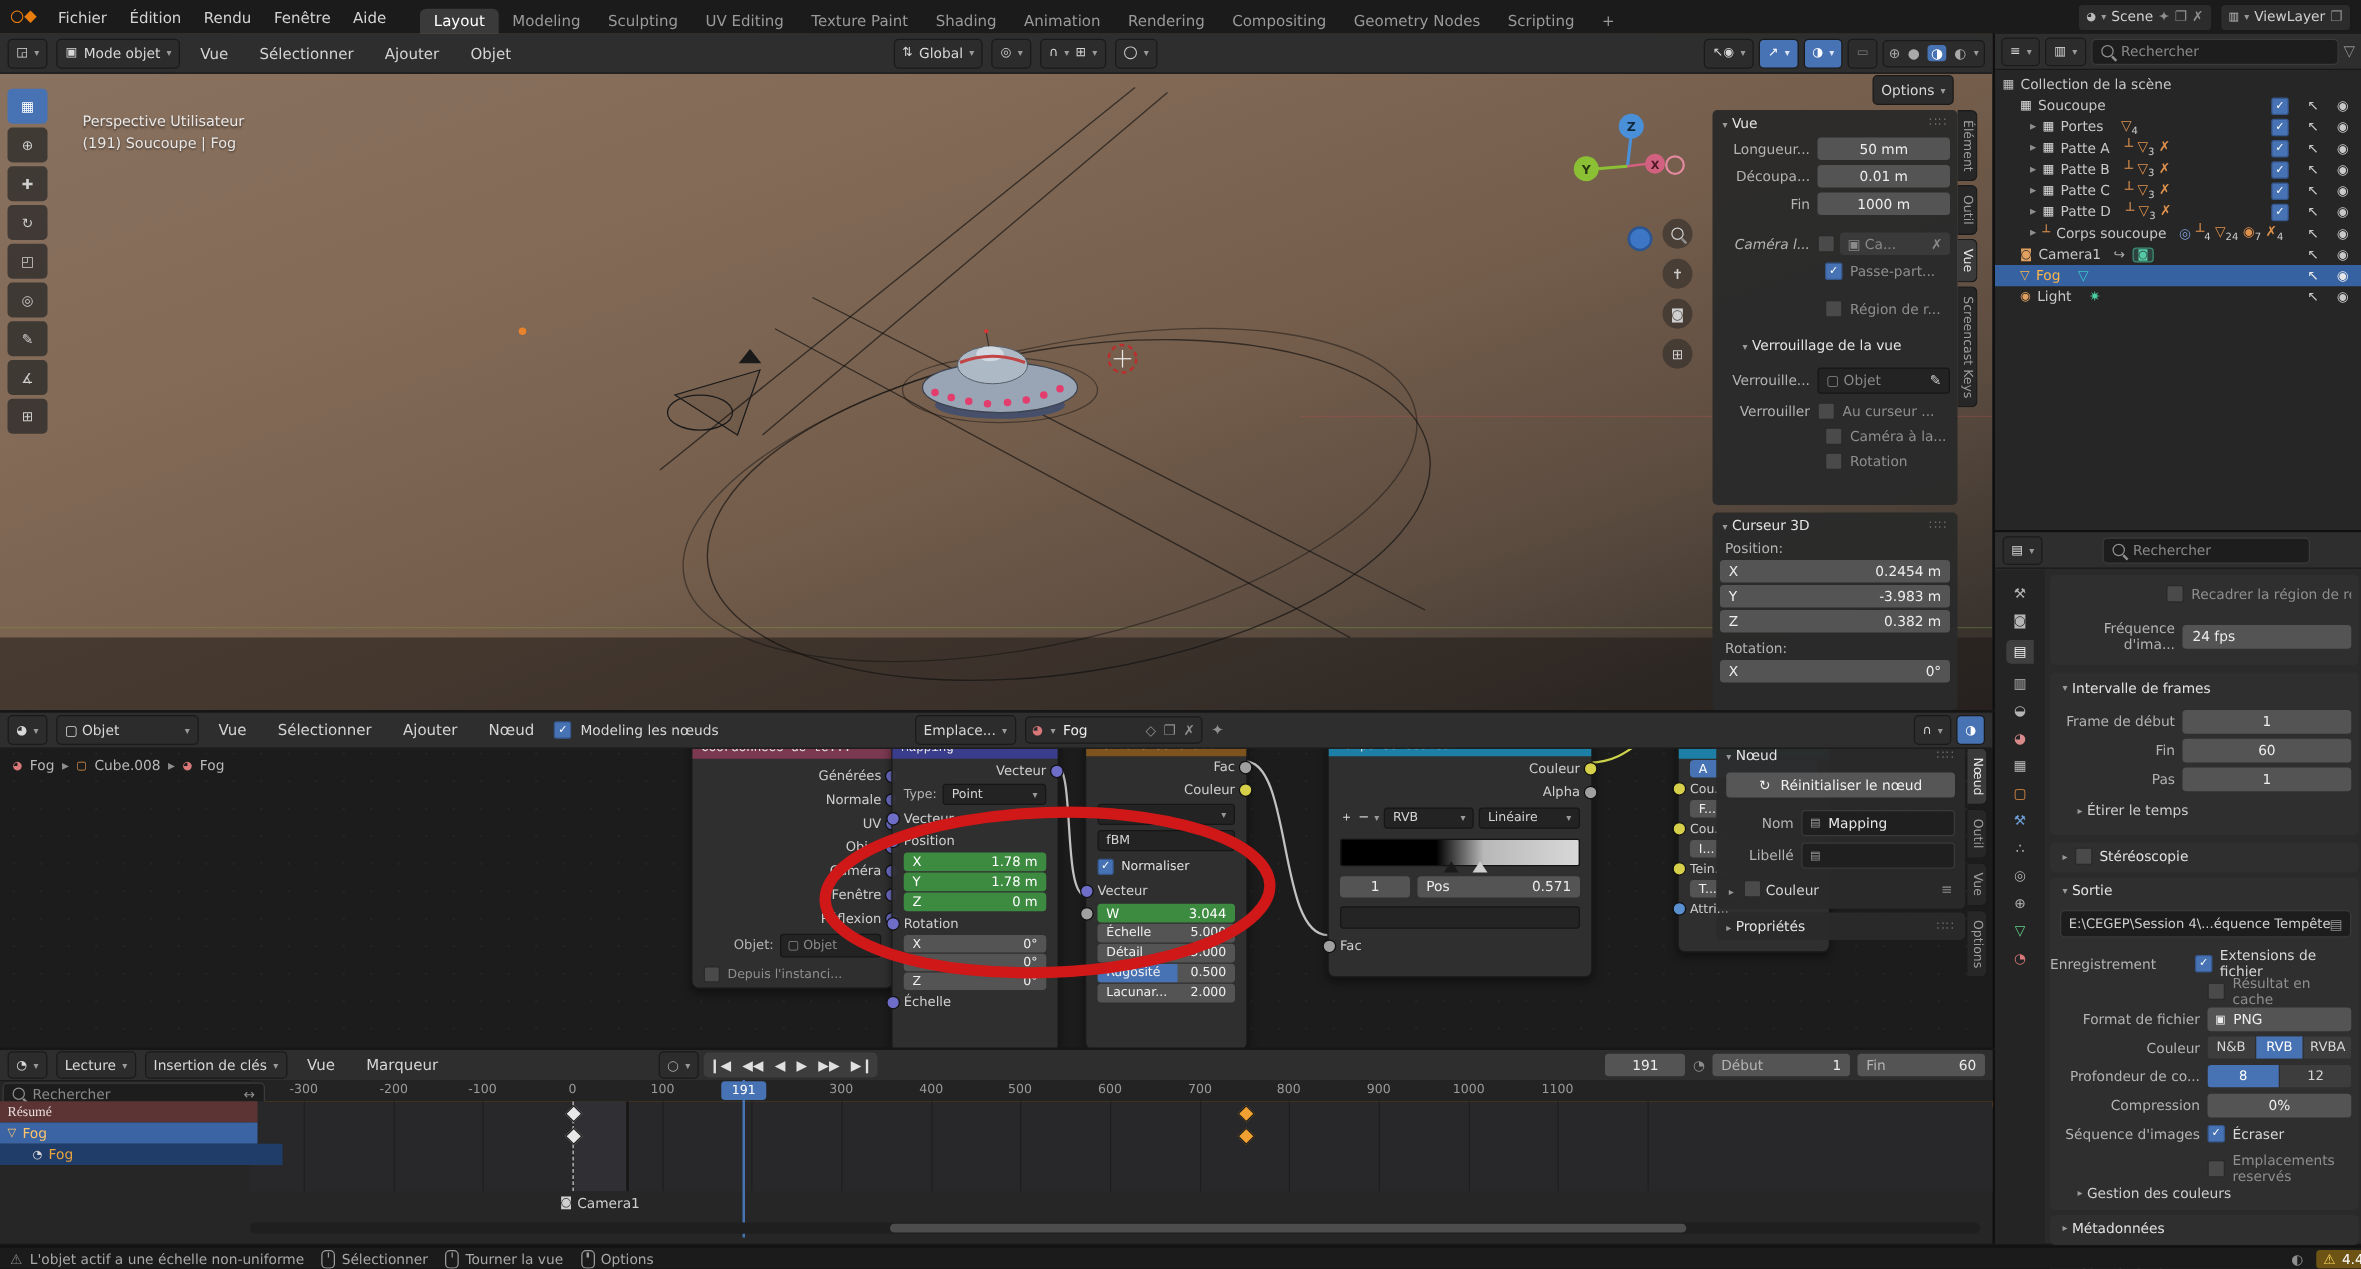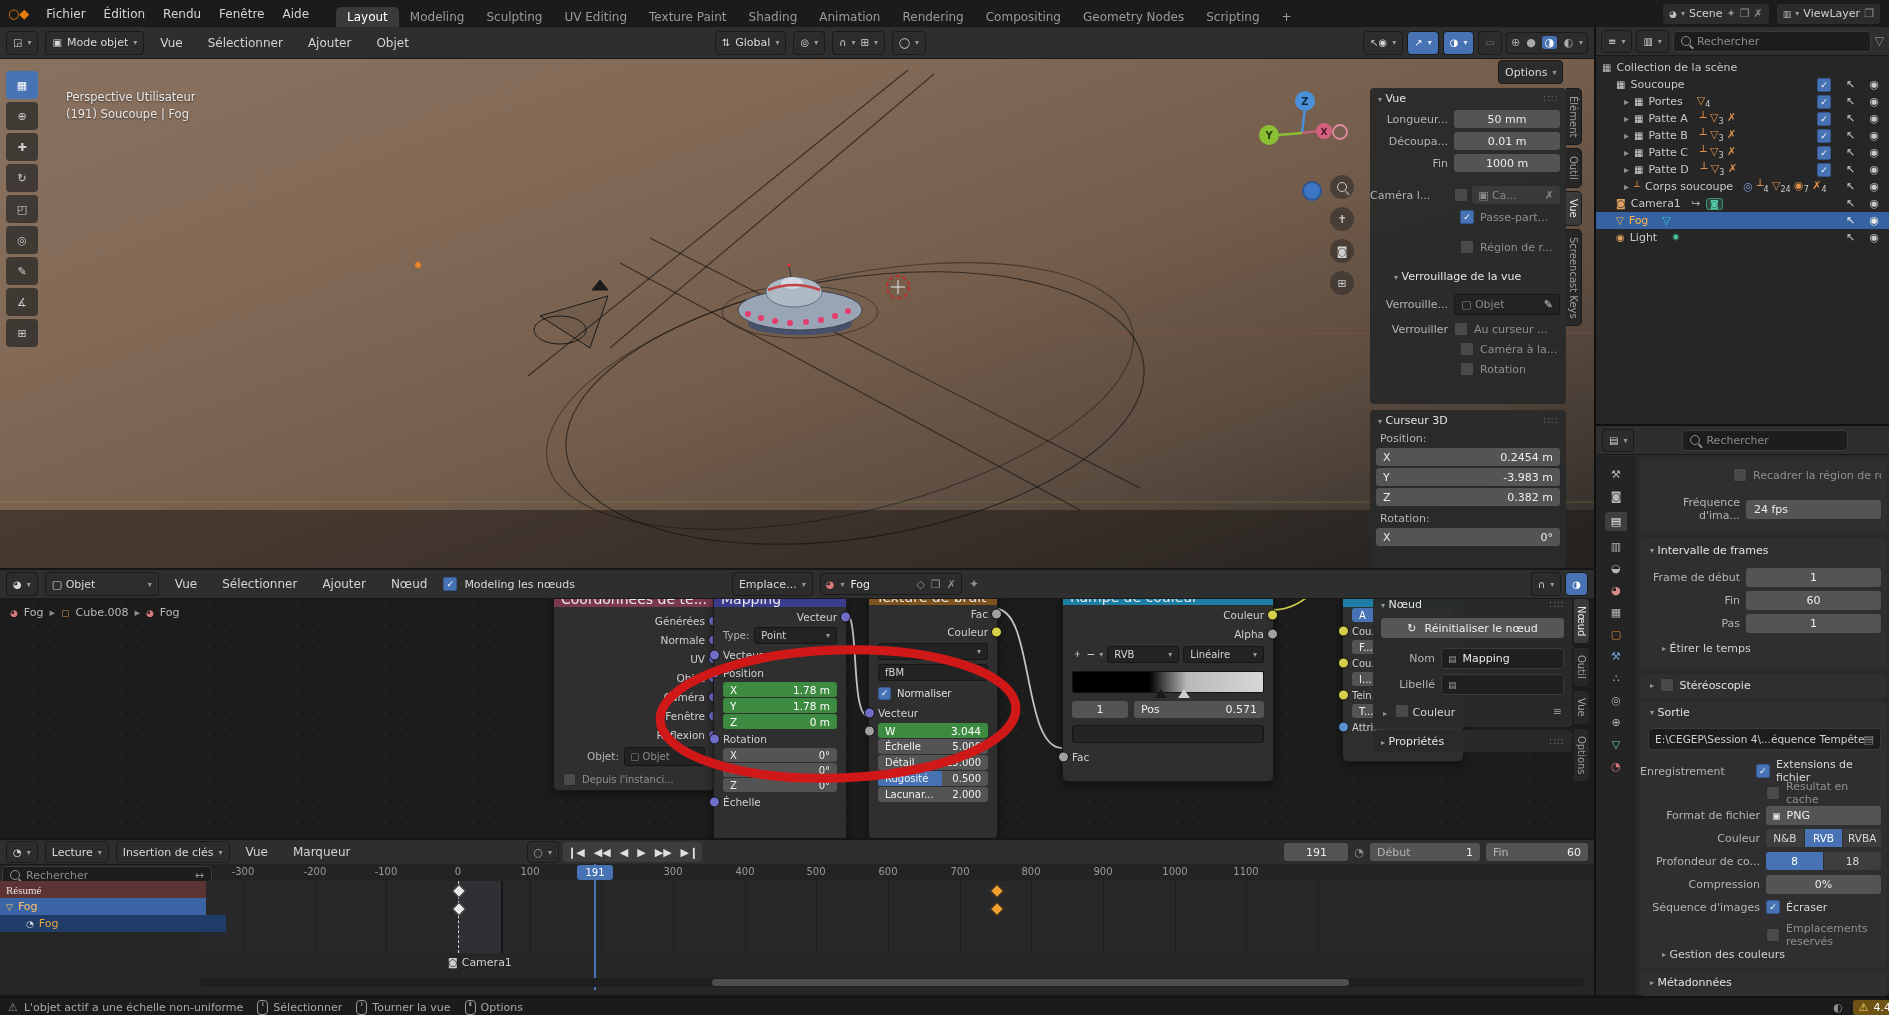--- a/index.html
+++ b/index.html
@@ -25,21 +25,21 @@
   .panel{background:#2f2f2f;border-radius:4px;}
   .grip{color:#6f6f6f;font-size:10px;letter-spacing:1px;}
   .mag{width:8px;height:8px;border:1.5px solid #8f8f8f;border-radius:50%;position:relative;flex:0 0 auto;}
   .mag::after{content:"";position:absolute;width:5px;height:1.5px;background:#8f8f8f;transform:rotate(45deg);right:-4px;bottom:-2px;}
   .search{background:#1d1d1d;border:1px solid #3b3b3b;border-radius:4px;display:flex;align-items:center;gap:6px;padding:0 7px;color:#8a8a8a;}
   .vtab{writing-mode:vertical-rl;font-size:10px;color:#9f9f9f;background:#272727;border:1px solid #1a1a1a;
         border-left:none;border-radius:0 5px 5px 0;padding:7px 2px;text-align:center;}
   .vtab.active{background:#3a3a3a;color:#e8e8e8;}
   
   .node{position:absolute;background:rgba(48,48,48,0.96);border:1px solid #191919;border-radius:6px;box-shadow:0 3px 8px rgba(0,0,0,.45);}
-  .nhead{height:16px;border-radius:5px 5px 0 0;display:flex;align-items:center;padding:0 7px;font-size:14px;color:#e9e9e9;gap:4px;overflow:hidden;white-space:nowrap;}
+  .nhead{height:16px;border-radius:5px 5px 0 0;display:flex;align-items:center;padding:0 7px;font-size:10px;color:#e9e9e9;gap:4px;overflow:hidden;white-space:nowrap;font-family:Liberation Mono, monospace;}
   .nrow{position:relative;height:19px;display:flex;align-items:center;padding:0 9px;font-size:10.5px;color:#cfcfcf;}
   .nrow.out{justify-content:flex-end;}
   .sock{position:absolute;width:9px;height:9px;border-radius:50%;border:1px solid #101010;top:50%;transform:translateY(-50%);}
   .sock.l{left:-5px;} .sock.r{right:-5px;}
   .purple{background:#6e6ec8;} .yellow{background:#d6cf4a;} .gray{background:#a0a0a0;} .blue{background:#5a8fd0;}
   .ndrop{background:#232323;border:1px solid #161616;border-radius:3px;height:15px;display:flex;align-items:center;justify-content:space-between;padding:0 6px;color:#d5d5d5;font-size:10px;flex:1;}
   .nval{background:#545454;border-radius:3px;height:14px;display:flex;align-items:center;justify-content:space-between;padding:0 7px;color:#efefef;font-size:10px;margin:1px 9px;position:relative;overflow:hidden;}
   .mouse{width:9px;height:13px;border:1.5px solid #9a9a9a;border-radius:4px;position:relative;flex:0 0 auto;}
   .mouse::after{content:"";position:absolute;left:50%;top:1px;width:1.5px;height:4px;background:#9a9a9a;transform:translateX(-50%);}
   .orow{position:absolute;left:0;right:0;height:17px;display:flex;align-items:center;font-size:11px;color:#c8c8c8;}
@@ -255,21 +255,21 @@
         </div>
       <div class="row" style="padding:4px 6px 0 0;">
           <span class="lab" style="width:78px;text-align:right;">Découpa...</span>
           <div class="field" style="margin-left:6px;flex:1;height:18px;">0.01 m</div>
         </div>
       <div class="row" style="padding:4px 6px 0 0;">
           <span class="lab" style="width:78px;text-align:right;">Fin</span>
           <div class="field" style="margin-left:6px;flex:1;height:18px;">1000 m</div>
         </div>
       <div class="row" style="padding:14px 6px 0 0;">
-          <span class="lab" style="width:78px;text-align:left;">Caméra l...</span>
+          <span class="lab" style="width:78px;text-align:right;font-style:italic;">Caméra l...</span>
         <span class="cb" style="margin-left:6px;"></span>
         <div class="row" style="margin-left:4px;flex:1;height:18px;background:#3a3a3a;border-radius:3px;padding:0 6px;justify-content:space-between;color:#8a8a8a;">
             <span>▣ <span>Ca...</span></span>
             <span>✗</span>
           </div>
         </div>
       <div class="row" style="padding:6px 6px 0 90px;">
           <span class="cb on">✓</span>
           <span class="dim" style="margin-left:6px;">Passe-part...</span>
         </div>
@@ -526,21 +526,21 @@
         <div class="row" style="margin-left:6px;flex:1;border-radius:3px;overflow:hidden;gap:1px;">
           <span class="seg">N&amp;B</span>
           <span class="seg" style="background:#4772b3;color:#fff;">RVB</span>
           <span class="seg">RVBA</span>
         </div>
       </div>
       <div class="row abs" style="top:396px;left:0;right:6px;">
         <span class="lab" style="width:120px;text-align:right;">Profondeur de co...</span>
         <div class="row" style="margin-left:6px;flex:1;border-radius:3px;overflow:hidden;gap:1px;">
           <span class="seg" style="background:#4772b3;color:#fff;">8</span>
-          <span class="seg">18</span>
+          <span class="seg">12</span>
         </div>
       </div>
       <div class="row abs" style="top:419px;left:0;right:6px;">
         <span class="lab" style="width:120px;text-align:right;">Compression</span>
         <div class="field" style="margin-left:6px;flex:1;height:19px;">0%</div>
       </div>
       <div class="row abs" style="top:444px;left:0;right:6px;">
         <span class="lab" style="width:120px;text-align:right;">Séquence d'images</span>
         <span class="cb on" style="margin-left:6px;">✓</span>
         <span style="margin-left:6px;color:#d8d8d8;">Écraser</span>

